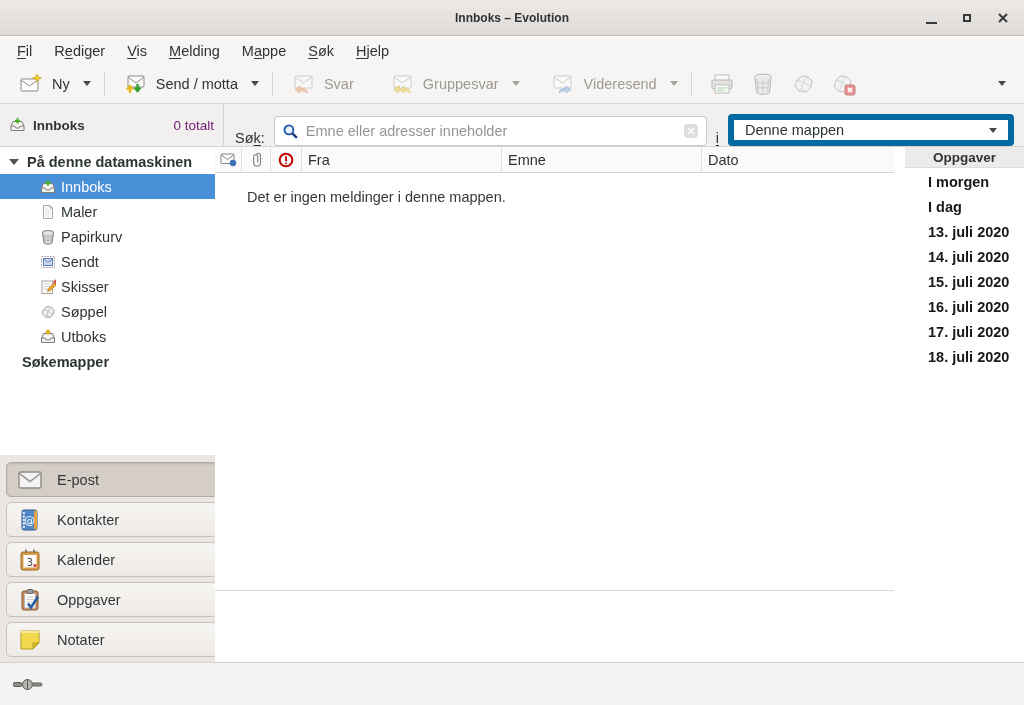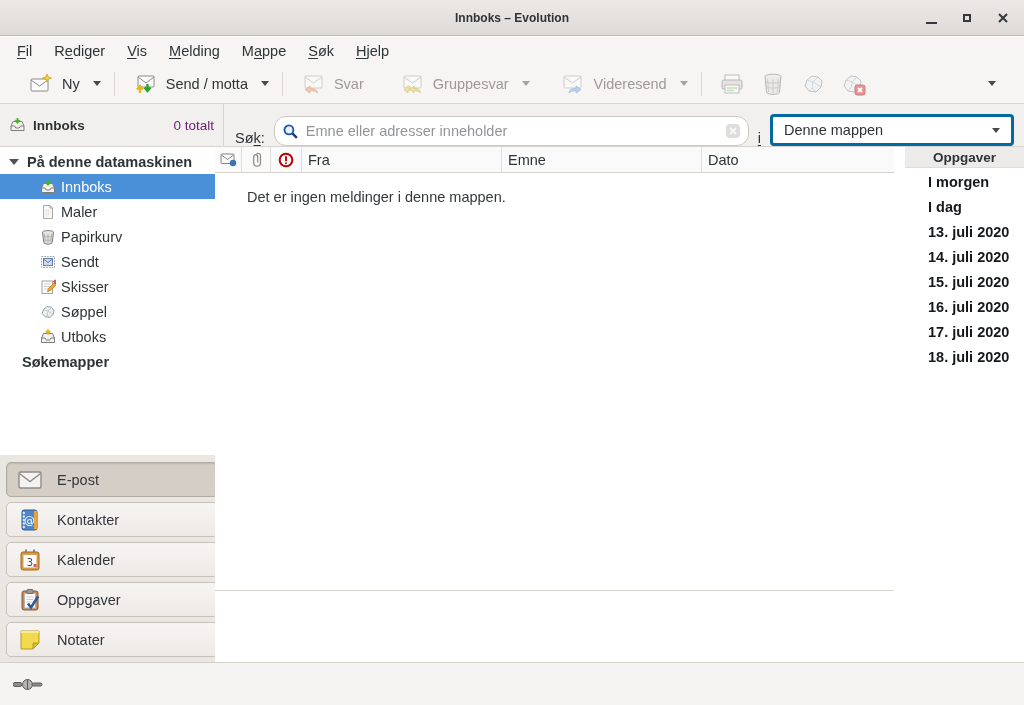--- a/index.html
+++ b/index.html
@@ -31,21 +31,21 @@
     position:absolute; top:37px; left:0; width:1024px; height:27px;
     background:#f6f5f4; display:flex; align-items:center; padding-left:6px;
   }
   .menu-item { padding:4px 11px; color:#2e3436; cursor:default; }
   .mn { text-decoration:underline; text-underline-offset:2px; }
 
   
   .toolbar {
     position:absolute; top:64px; left:0; width:1024px; height:40px;
     background:#f6f5f4; border-bottom:1px solid #dbd7d2;
-    display:flex; align-items:center; padding:0 20px;
+    display:flex; align-items:center; padding:0 10px;
   }
   .tbtn { display:flex; align-items:center; gap:9px; padding:5px 9px; border-radius:4px; color:#2e3436; white-space:nowrap; }
   .tbtn.disabled { color:#9d9a96; }
   .tbtn.disabled svg { opacity:.55; }
   .icon-btn { padding:5px 8px; border-radius:4px; display:flex; align-items:center; }
   .icon-btn svg { opacity:.6; }
   .tsep { width:1px; height:24px; background:#d8d4cf; margin:0 9px; flex:none; }
   .caret { width:0; height:0; border-left:4px solid transparent; border-right:4px solid transparent; border-top:5px solid #45494c; margin-left:6px; }
   .caret.dim { border-top-color:#a7a49f; }
   .tool-gap { width:18px; flex:none; }
@@ -57,31 +57,31 @@
   }
   .folder-head {
     position:absolute; left:0; top:0; width:224px; height:42px;
     border-right:1px solid #d7d3ce; display:flex; align-items:center; padding:0 9px; gap:7px;
     font-size:13.5px;
   }
   .folder-head .fh-title { font-weight:bold; }
   .folder-head .fh-count { margin-left:auto; color:#701a75; }
   .search-area { position:absolute; left:225px; top:0; width:799px; height:42px; display:flex; align-items:flex-end; padding:0 10px; gap:9px; }
   .search-entry {
-    flex:1; height:30px; background:#fff; border:1px solid #cdc7c2; border-radius:12px;
+    flex:1; height:30px; background:#fff; border:1px solid #cdc7c2; border-radius:4px;
     display:flex; align-items:center; padding:0 7px; gap:7px;
   }
   .search-entry input {
     flex:1; border:none; outline:none; background:transparent; font-family:"Liberation Sans",sans-serif;
     font-size:14.5px; color:#2e3436;
   }
   .search-entry input::placeholder { color:#929598; opacity:1; }
   .clear-btn { opacity:.45; display:flex; }
   .scope-dd {
-    width:244px; height:32px; background:#fff; border:3px solid #0369a1; border-radius:4px;
+    width:286px; height:32px; background:#fff; border:6px solid #0369a1; border-radius:4px;
     display:flex; align-items:center; padding:0 11px; flex:none;
   }
   .scope-dd .caret { margin-left:auto; }
 
   
   .sidebar {
     position:absolute; top:147px; left:0; width:225px; height:308px;
     background:#fff; border-right:1px solid #d7d3ce; padding-top:2px;
   }
   .tree-root { display:flex; align-items:center; height:25px; font-weight:bold; padding-left:9px; gap:8px; }

